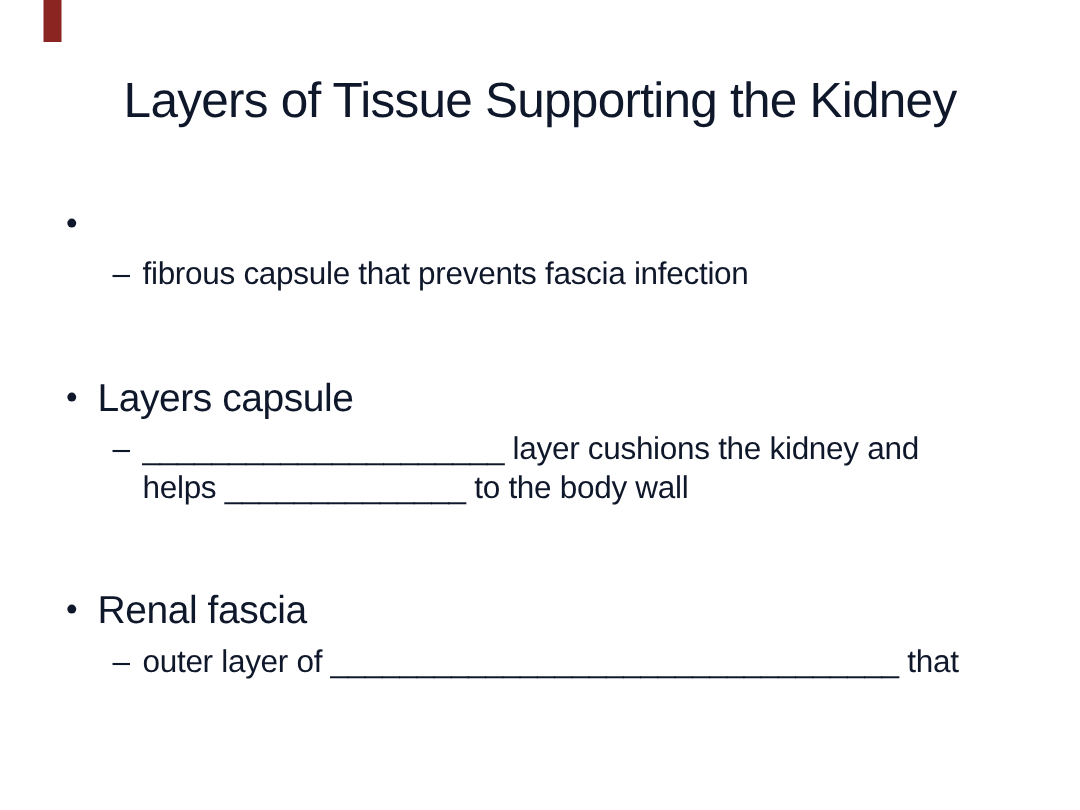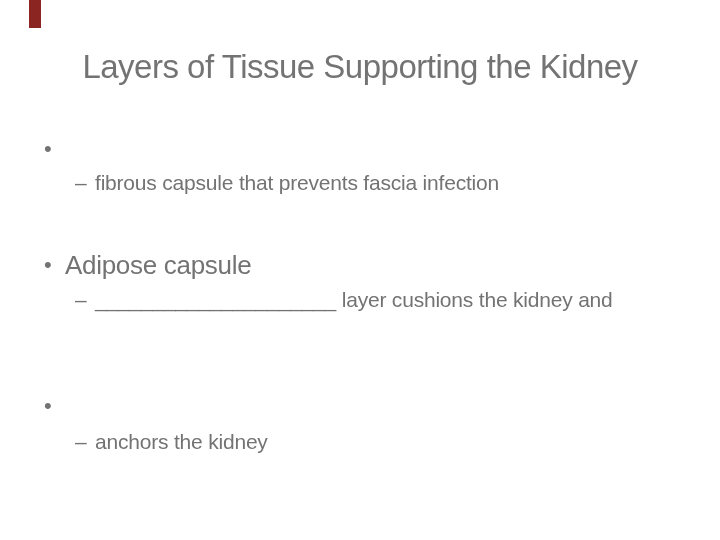--- a/index.html
+++ b/index.html
@@ -1,18 +1,18 @@
 <!DOCTYPE html>
 <html><head>
 <meta charset="utf-8">
 <style>
   html,body{margin:0;padding:0;}
   .slide{
     position:relative;width:720px;height:540px;background:#ffffff;
-    font-family:"Liberation Sans",sans-serif;color:#737373;overflow:hidden;
+    font-family:"Liberation Sans",sans-serif;color:#0f172a;overflow:hidden;
   }
   .accent-mark{position:absolute;left:29px;top:0;width:12px;height:28px;}
   .title{
     position:absolute;top:46px;left:0;width:720px;margin:0;
     text-align:center;font-size:33px;line-height:42px;font-weight:400;
     letter-spacing:-0.5px;white-space:nowrap;
   }
   .b1{
     position:absolute;left:44px;display:flex;align-items:flex-start;
     font-size:26px;line-height:34px;letter-spacing:-0.3px;white-space:nowrap;
@@ -41,32 +41,34 @@
   </div>
   <div class="sub" style="top:170px">
     <span class="dash">–</span>
     <div class="sub-lines">
       <div class="sub-line">fibrous capsule that prevents fascia infection</div>
     </div>
   </div>
 
   <div class="b1" style="top:248px">
     <span class="dot">•</span>
-    <span>Adipose capsule</span>
+    <span>Layers capsule</span>
   </div>
   <div class="sub" style="top:287px">
     <span class="dash">–</span>
     <div class="sub-lines">
       <div class="sub-line">_____________________ layer cushions the kidney and</div>
+      <div class="sub-line">helps ______________ to the body wall</div>
     </div>
   </div>
 
   <div class="b1" style="top:389px">
     <span class="dot">•</span>
+    <span>Renal fascia</span>
   </div>
   <div class="sub" style="top:429px">
     <span class="dash">–</span>
     <div class="sub-lines">
-      <div class="sub-line">anchors the kidney</div>
+      <div class="sub-line">outer layer of _________________________________ that</div>
     </div>
   </div>
 
 </div>
 
 </body></html>

